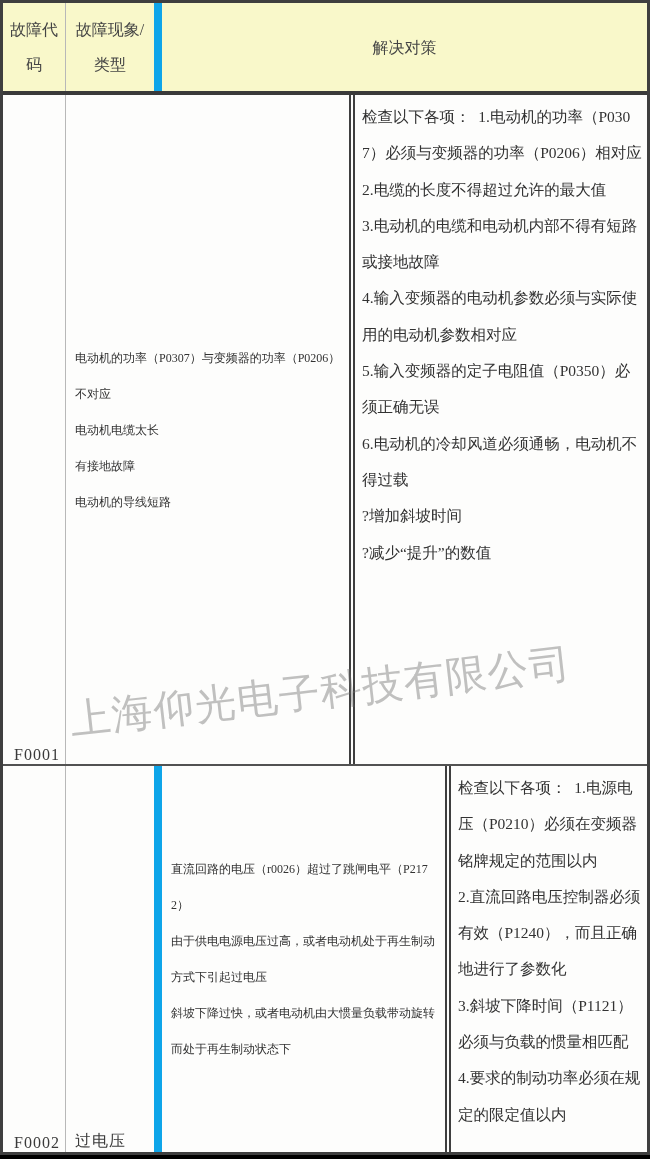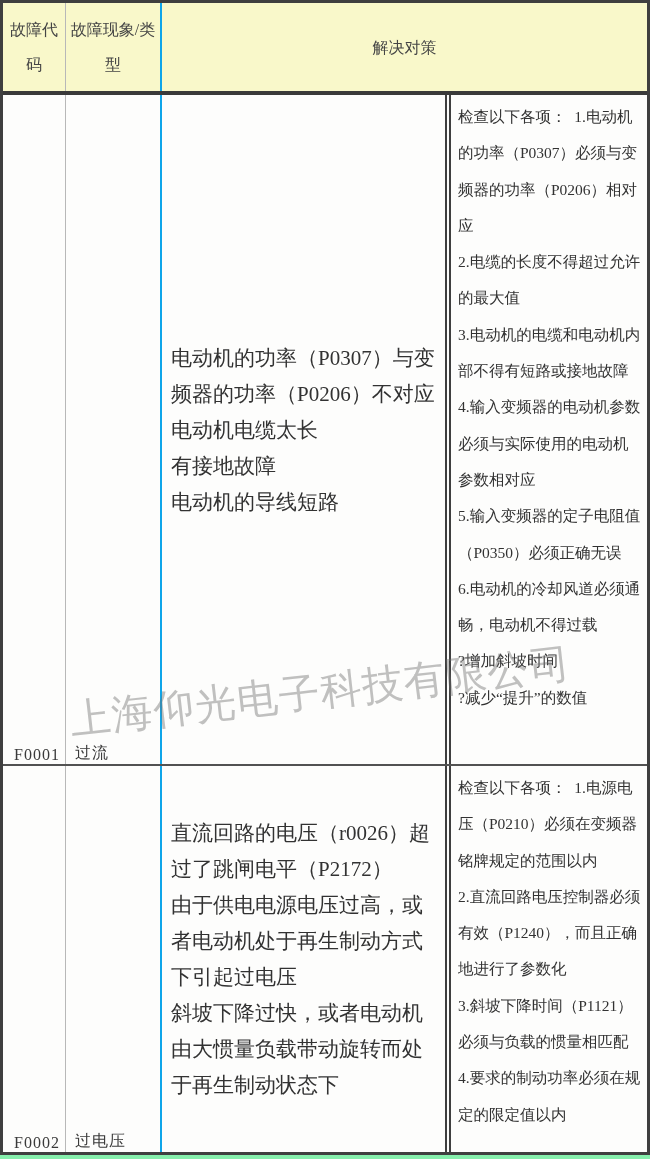--- a/index.html
+++ b/index.html
@@ -1,19 +1,19 @@
 <!DOCTYPE html>
 <html><head>
 <meta charset="utf-8">
 <style>
   html,body { margin:0; padding:0; background:#ffffff; }
   .doc {
     position:relative;
     width:650px; height:1159px;
-    background:#86efac;
+    background:#000000;
     font-family:"Liberation Serif","DejaVu Serif",serif;
     color:#333333;
     overflow:hidden;
   }
   .tbl {
     position:absolute; left:0; top:0;
     width:650px; height:1155px;
     box-sizing:border-box;
     border:3px solid #3f3f3f;
     background:#fdfdfc;
@@ -22,39 +22,39 @@
   .trow { display:flex; box-sizing:border-box; width:100%; }
   .thead {
     height:92px;
     background:#f9f8ca;
     border-bottom:4px solid #3a3a3a;
   }
   .r1 { height:671px; border-bottom:2px solid #525252; }
   .r2 { flex:1; }
   .cell { box-sizing:border-box; overflow:hidden; }
   .c1 { width:63px;  border-right:1px solid #b8b8b8; }
-  .c2 { width:96px;  border-right:2px solid #0ea5e9; }
+  .c2 { width:96px;  border-right:8px solid #0ea5e9; }
   .c3 { width:289px; border-right:6px double #3f3f3f; }
   .c4 { flex:1; }
   .hcell {
     display:flex; align-items:center; justify-content:center;
     text-align:center;
     font-size:16px; line-height:35px;
     color:#454545;
     padding:0 4px;
   }
   .codecell, .typecell {
     display:flex; align-items:flex-end;
     font-size:16px; letter-spacing:1px; color:#3a3a3a;
   }
   .codecell { padding-left:11px; }
   .typecell { padding-left:9px; }
   .causecell {
     display:flex; flex-direction:column; justify-content:center;
-    font-size:21px; line-height:36px; color:#323232;
+    font-size:12px; line-height:36px; color:#323232;
     padding:4px 6px 4px 9px;
   }
   .solcell {
     font-size:15.5px; line-height:36.3px; color:#323232;
     padding:4px 4px 4px 7px;
   }
   .cell p { margin:0; white-space:pre-wrap; word-break:break-all; }
   .watermark {
     position:absolute;
     left:70px; top:693px;
@@ -81,23 +81,20 @@
           <span>故障现象/类型</span>
         </div>
       <div class="cell c4 hcell">
           <span>解决对策</span>
         </div>
     </div>
 
     <div class="trow r1">
       <div class="cell c1 codecell">
           <span>F0001</span>
-        </div>
-      <div class="cell c2 typecell">
-          <span>过流</span>
         </div>
       <div class="cell c3 causecell">
           <p>电动机的功率（P0307）与变频器的功率（P0206）不对应</p>
           <p>电动机电缆太长</p>
           <p>有接地故障</p>
           <p>电动机的导线短路</p>
         </div>
       <div class="cell c4 solcell">
           <p>检查以下各项：  1.电动机的功率（P0307）必须与变频器的功率（P0206）相对应</p>
           <p>2.电缆的长度不得超过允许的最大值</p>

